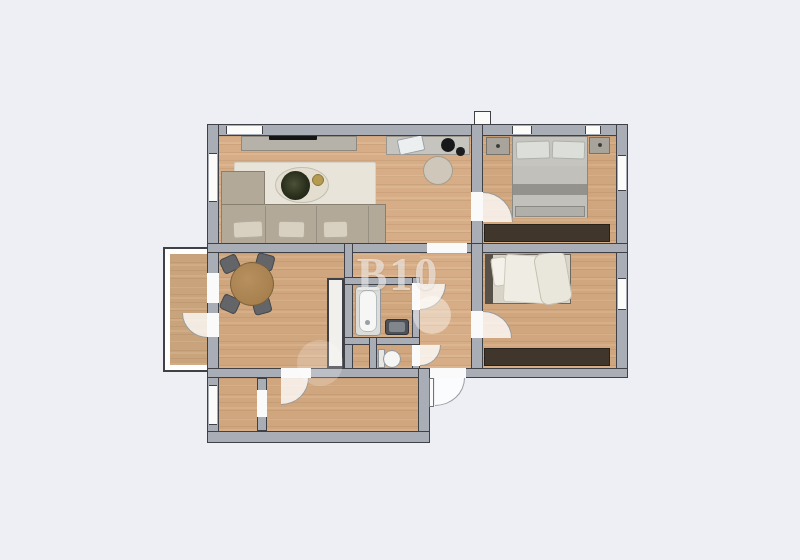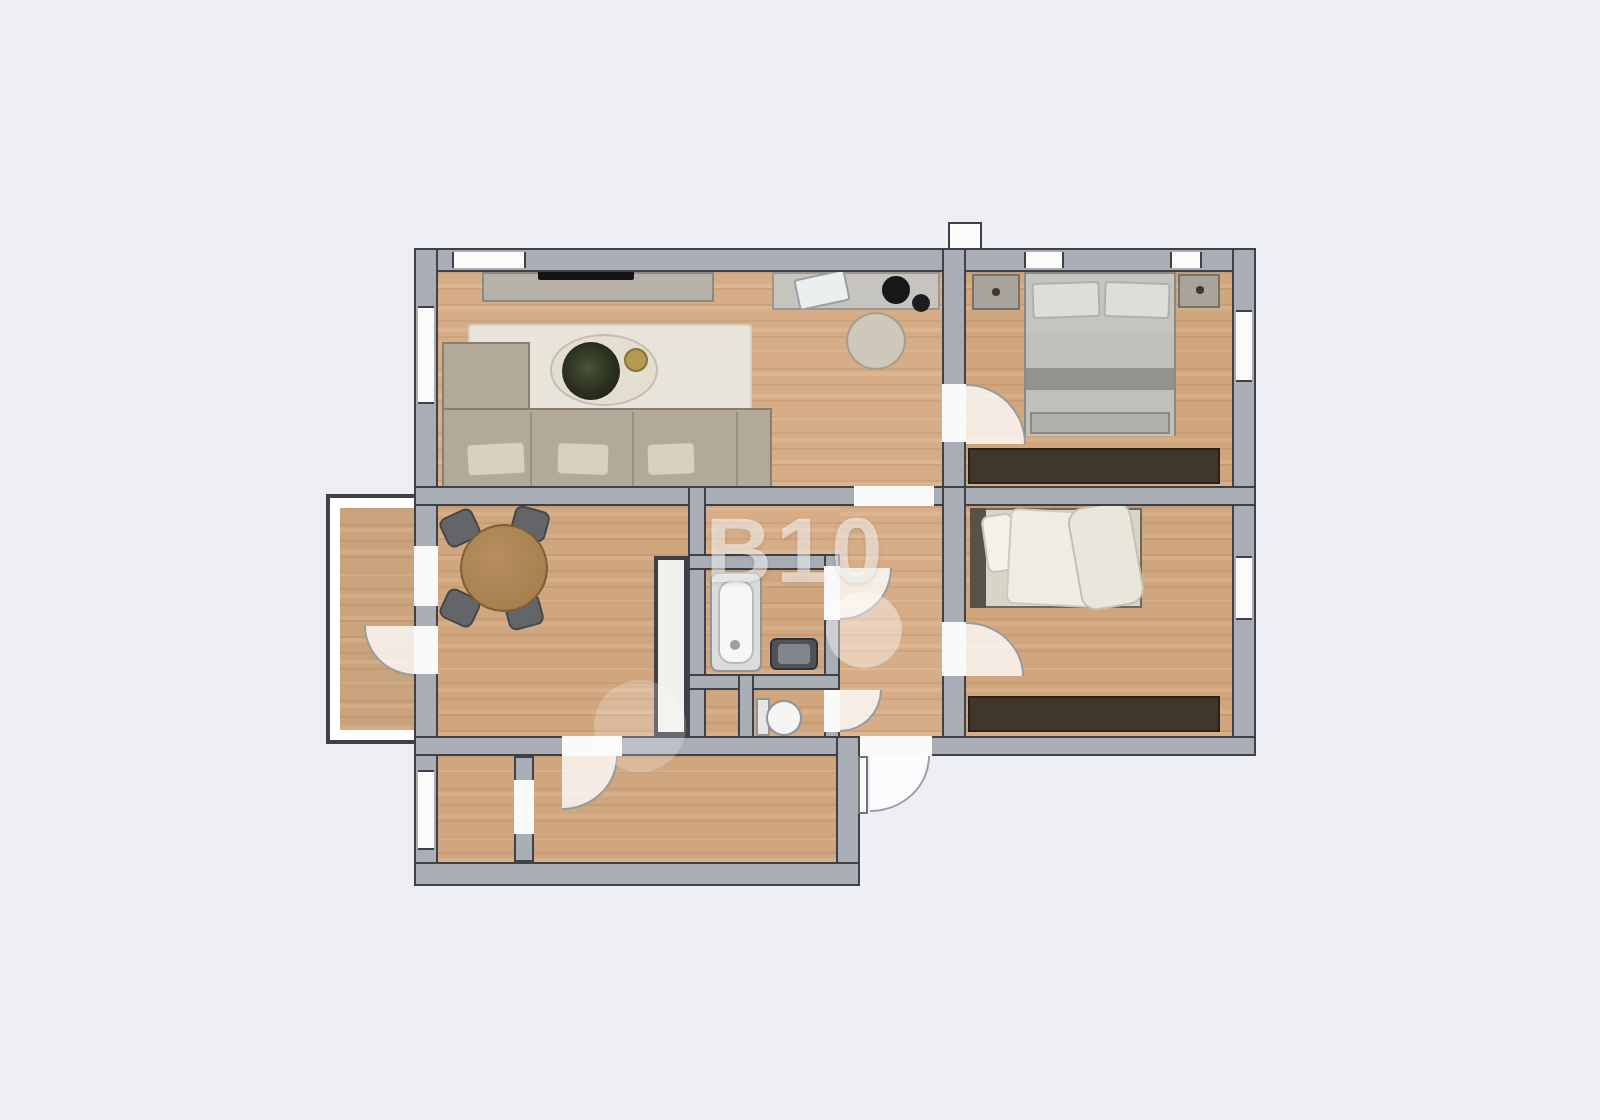--- a/index.html
+++ b/index.html
@@ -136,13 +136,13 @@
 <div class="abs arc" style="left:483px;top:311px;width:29px;height:27px;border-radius:0 100% 0 0;border-top:1px solid rgba(130,135,140,0.8);border-right:1px solid rgba(130,135,140,0.8);"></div>
 <div class="abs arc" style="left:420px;top:284px;width:26px;height:26px;border-radius:0 0 100% 0;border-right:1px solid rgba(130,135,140,0.8);border-bottom:1px solid rgba(130,135,140,0.8);"></div>
 <div class="abs arc" style="left:420px;top:345px;width:21px;height:21px;border-radius:0 0 100% 0;border-right:1px solid rgba(130,135,140,0.8);border-bottom:1px solid rgba(130,135,140,0.8);"></div>
 <div class="abs arc" style="left:281px;top:378px;width:28px;height:27px;border-radius:0 0 100% 0;border-right:1px solid rgba(130,135,140,0.8);border-bottom:1px solid rgba(130,135,140,0.8);"></div>
 <div class="abs arc" style="left:435px;top:378px;width:30px;height:28px;border-radius:0 0 100% 0;border-right:1px solid rgba(130,135,140,0.8);border-bottom:1px solid rgba(130,135,140,0.8);"></div>
 <div class="abs" style="left:429px;top:378px;width:5px;height:29px;background:#fbfbfa;border:1px solid #6f747a;z-index:53;"></div>
 <div class="abs arc" style="left:182px;top:313px;width:26px;height:25px;border-radius:0 0 0 100%;border-left:1px solid rgba(130,135,140,0.8);border-bottom:1px solid rgba(130,135,140,0.8);z-index:10;"></div>
 
 <div class="abs splash" style="left:413px;top:296px;width:38px;height:38px;background:rgba(255,255,255,0.42);"></div>
 <div class="abs splash" style="left:297px;top:340px;width:46px;height:46px;background:rgba(255,255,255,0.22);"></div>
-<div class="abs wm" style="left:346px;top:252px;width:104px;height:52px;">B10</div>
+<div class="abs wm" style="left:346px;top:252px;width:104px;height:52px;font-family:Liberation Serif, serif;">B10</div>
 
 </body></html>

